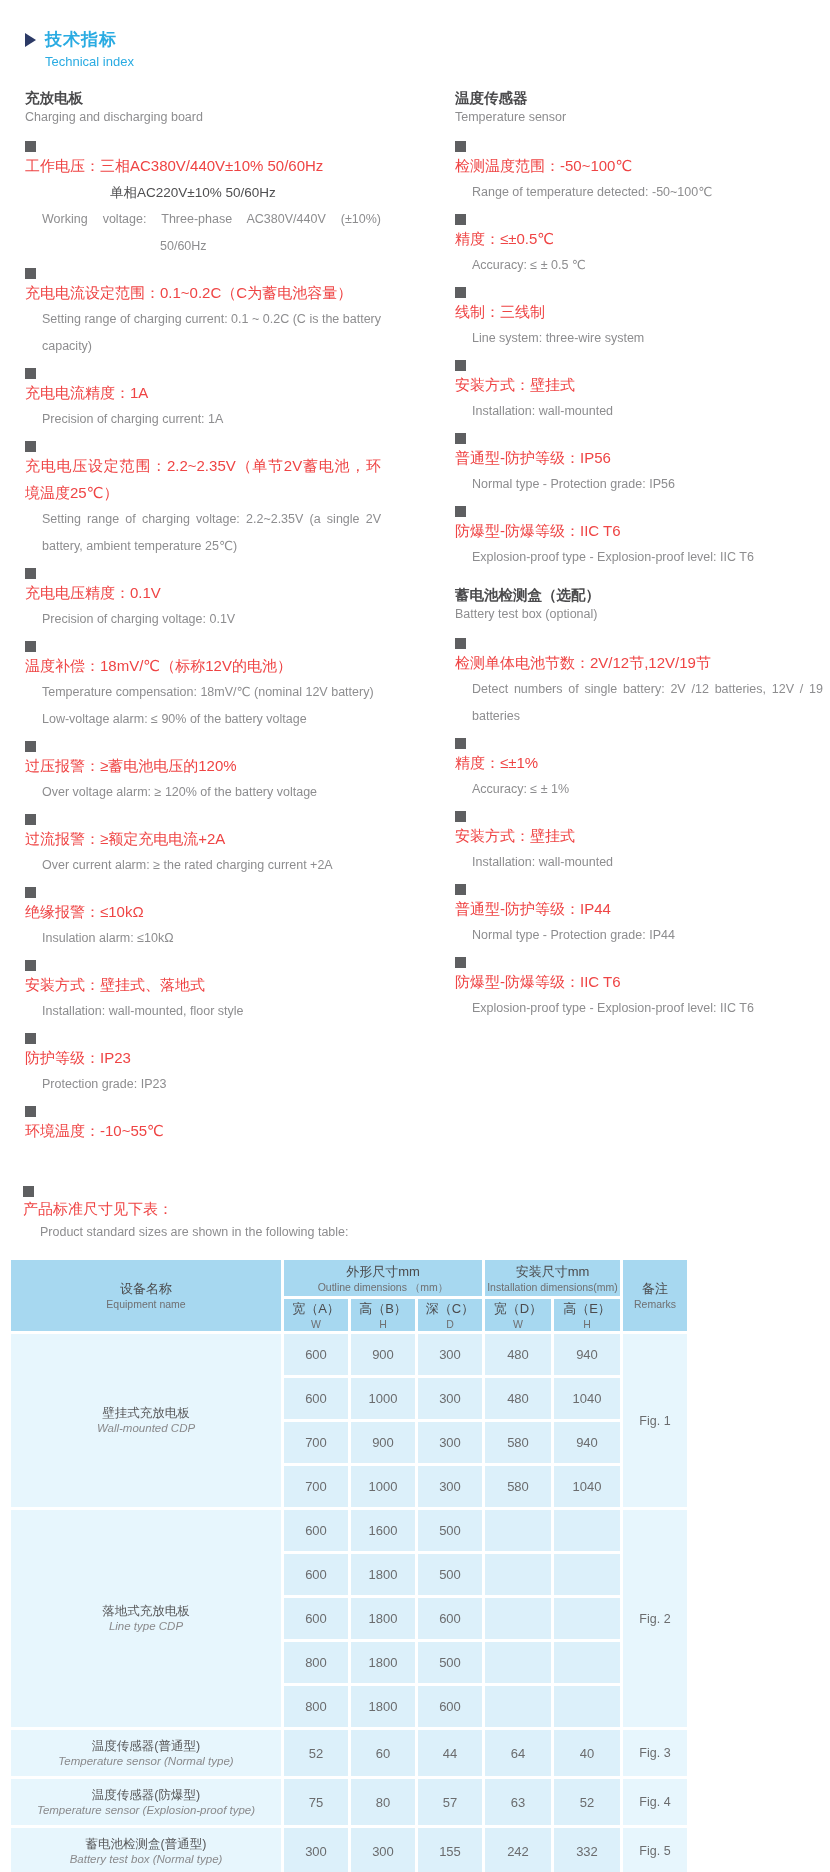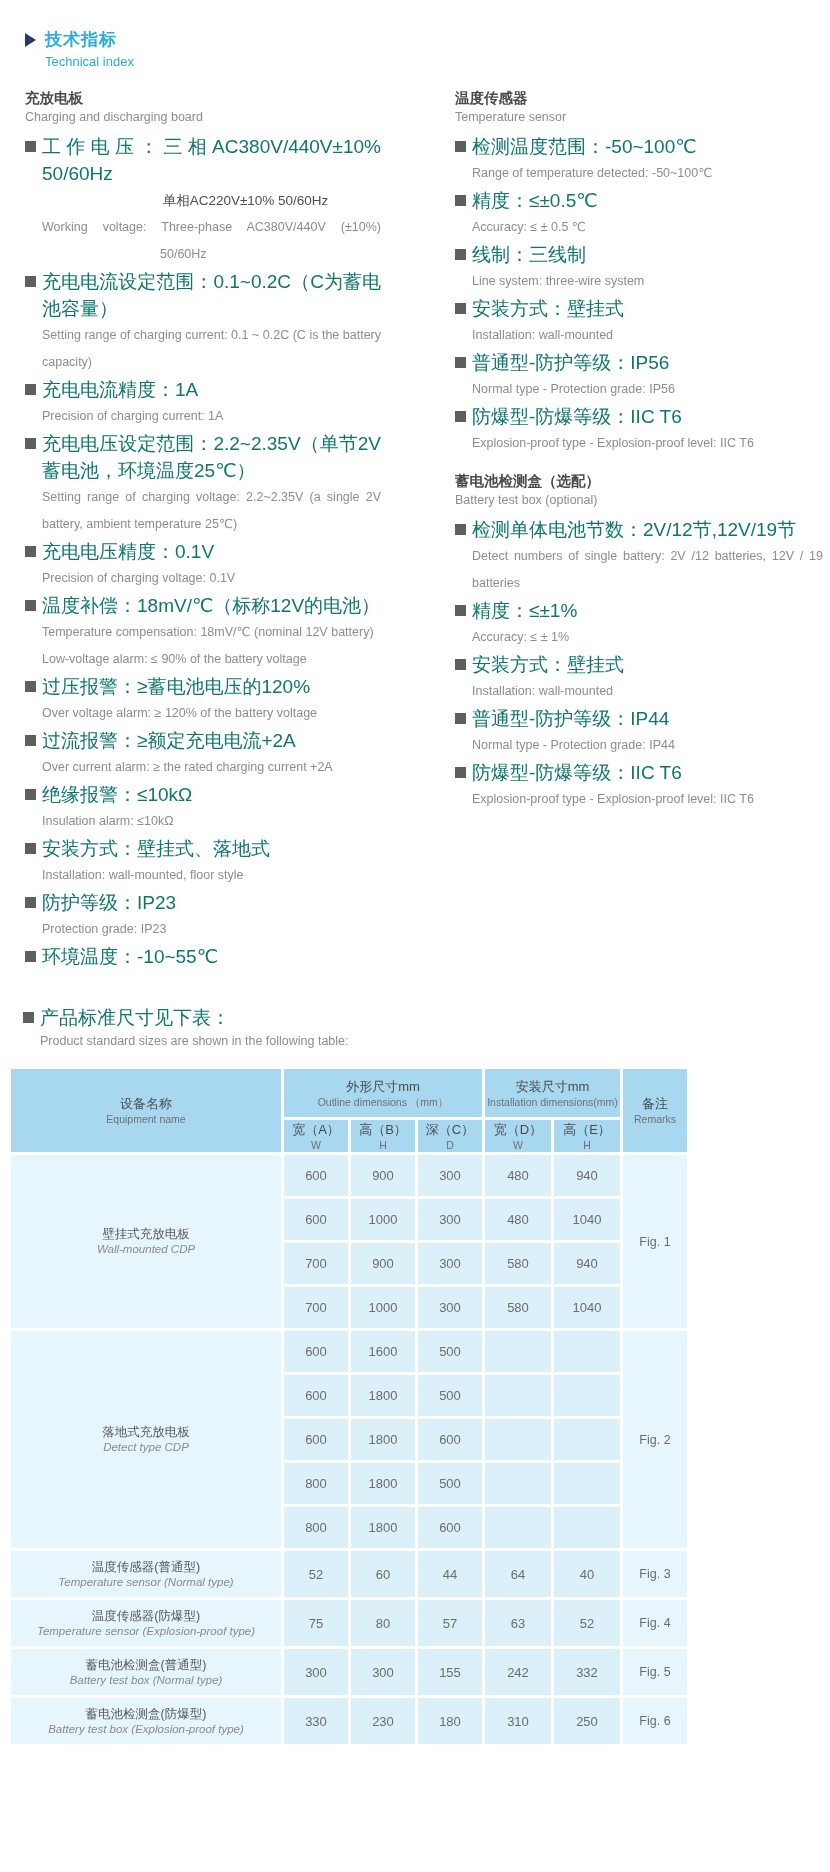--- a/index.html
+++ b/index.html
@@ -14,40 +14,40 @@
   .title-en{font-size:13px;color:#29abe2;margin:3px 0 0 20px;}
 
   
   .columns{display:flex;margin:20px 0 0 25px;}
   .col-left{width:356px;}
   .col-right{width:368px;margin-left:74px;}
   .sec-h-zh{font-size:14.5px;font-weight:bold;color:#4a4a4c;line-height:19px;}
   .sec-h-en{font-size:12.5px;color:#8d8d8f;line-height:18px;margin-bottom:7px;}
   .sec-gap{margin-top:15px;}
   .spec-item{margin:0;}
-  .zh-line{display:flex;font-size:19px;color:#0f766e;line-height:27px;}
+  .zh-line{display:flex;font-size:15px;color:#ef4444;line-height:27px;flex-direction:column;}
   .zh-line .t{text-align:justify;}
   .zh-extra{font-size:13.5px;color:#4f4f51;line-height:27px;}
   .bullet{width:11px;height:11px;background:#5e5f61;margin:8px 6px 0 0;flex-shrink:0;display:inline-block;}
   .en-line{font-size:12.5px;color:#8d8d8f;line-height:27px;padding-left:17px;text-align:justify;}
   .stretch{text-align-last:justify;}
 
   
   .table-intro{margin:36px 0 0 23px;}
   .table-intro .zh-line{line-height:24px;}
   .table-intro .bullet{margin-top:6px;}
   .intro-en{line-height:22px;text-align:left;}
 
   
   table.size-table{border-collapse:separate;border-spacing:3px;margin:14px 0 0 8px;}
   .size-table th,.size-table td{padding:0 2px;text-align:center;vertical-align:middle;}
   .size-table th{background:#a7d8f0;font-weight:normal;}
   .th-zh{font-size:13px;color:#4b4b4d;line-height:17px;}
   .th-en{font-size:10.5px;color:#6f6f71;line-height:14px;white-space:nowrap;}
-  .size-table thead tr:first-child th{height:48px;}
+  .size-table thead tr:first-child th{height:36px;}
   .size-table thead tr:last-child th{height:32px;}
   .td-val{background:#dcf0fa;font-size:13px;color:#6b6c6e;height:41px;}
   tr.tall .td-val{height:46px;}
   .td-label{background:#e7f6fd;}
   .td-remark{background:#e7f6fd;font-size:12.5px;color:#6b6c6e;}
   .lbl-zh{font-size:12.5px;color:#58585a;line-height:16px;}
   .lbl-en{font-size:11.5px;color:#8a8a8c;line-height:15px;font-style:italic;}
 </style>
 </head>
 <body>
@@ -66,21 +66,21 @@
     <div class="col-left">
       <section>
         <div class="sec-h-zh">充放电板</div>
         <div class="sec-h-en">Charging and discharging board</div>
         <div class="spec-list">
             <div class="spec-item">
               <div class="zh-line">
                 <span class="bullet"></span>
                 <span class="t">工作电压：三相AC380V/440V±10%  50/60Hz</span>
               </div>
-              <div class="zh-extra" style="padding-left: 85px; text-align: center;">单相AC220V±10%  50/60Hz</div>
+              <div class="zh-extra" style="padding-left: 85px;">单相AC220V±10%  50/60Hz</div>
               <div class="en-line stretch">Working voltage: Three-phase AC380V/440V (±10%)</div>
               <div class="en-line" style="padding-left: 135px; text-align: left;">50/60Hz</div>
             </div>
             <div class="spec-item">
               <div class="zh-line">
                 <span class="bullet"></span>
                 <span class="t">充电电流设定范围：0.1~0.2C（C为蓄电池容量）</span>
               </div>
               <div class="en-line">Setting range of charging current: 0.1 ~ 0.2C (C is the battery capacity)</div>
             </div>
@@ -342,21 +342,21 @@
         <tr>
           <td class="td-val">700</td>
           <td class="td-val">1000</td>
           <td class="td-val">300</td>
           <td class="td-val">580</td>
           <td class="td-val">1040</td>
         </tr>
         <tr>
           <td class="td-label" rowspan="5">
             <div class="lbl-zh">落地式充放电板</div>
-            <div class="lbl-en">Detect type CDP</div>
+            <div class="lbl-en">Line type CDP</div>
           </td>
           <td class="td-val">600</td>
           <td class="td-val">1600</td>
           <td class="td-val">500</td>
           <td class="td-val"></td>
           <td class="td-val"></td>
           <td class="td-remark" rowspan="5">Fig. 2</td>
         </tr>
         <tr>
           <td class="td-val">600</td>

